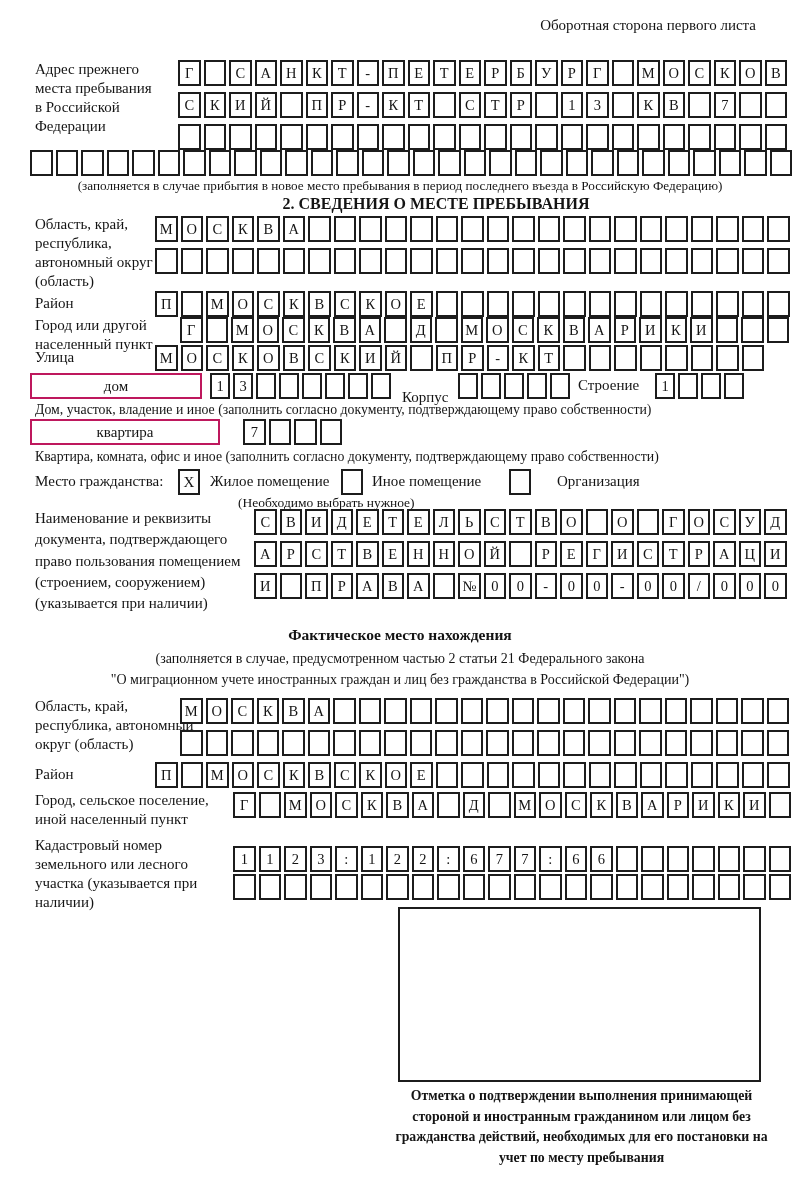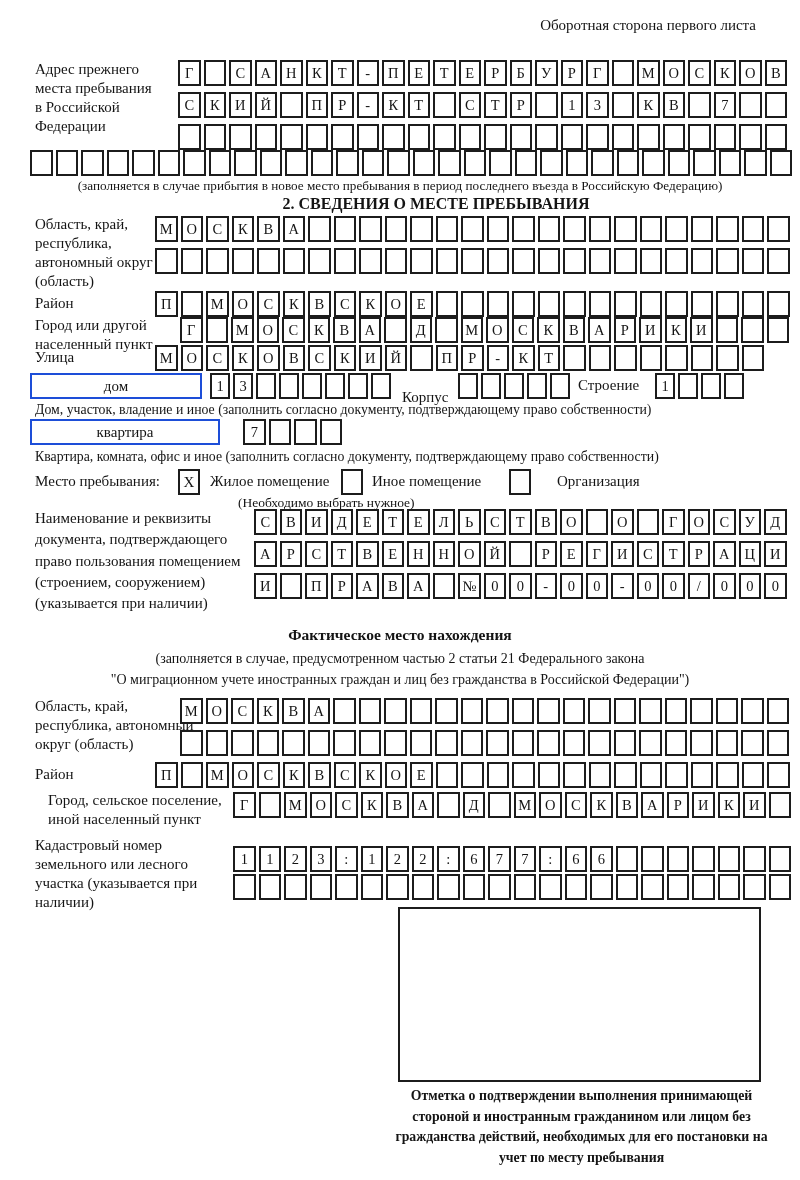--- a/index.html
+++ b/index.html
@@ -14,21 +14,21 @@
   .center{width:800px;left:0;text-align:center;}
   .heading{font-weight:bold;font-size:16px;}
   .cells{position:absolute;display:flex;gap:3px;}
   .cell{
     flex:0 0 auto;width:22.5px;height:26px;box-sizing:border-box;
     border:2px solid #1c1c1c;display:flex;align-items:center;justify-content:center;
     font-size:14.5px;line-height:1;background:#fff;
   }
   .cells.small .cell{width:20px;}
   .widebox{
-    position:absolute;height:26px;box-sizing:border-box;border:2px solid #1d4ed8;
+    position:absolute;height:26px;box-sizing:border-box;border:2px solid #be185d;
     display:flex;align-items:center;justify-content:center;font-size:15px;background:#fff;
   }
   .checkbox{
     position:absolute;width:22px;height:26px;box-sizing:border-box;border:2px solid #1c1c1c;
     display:flex;align-items:center;justify-content:center;font-size:15px;background:#fff;
   }
   .stampbox{position:absolute;box-sizing:border-box;border:2px solid #1c1c1c;background:#fff;}
 </style>
 </head>
 <body>
@@ -323,21 +323,21 @@
 
   <div class="widebox" style="left:30px;top:419px;width:190px;">квартира</div>
   <div class="cells" style="left:243px;top:419px;">
       <div class="cell">7</div>
       <div class="cell"></div>
       <div class="cell"></div>
       <div class="cell"></div>
     </div>
   <div class="abs" style="left:35px;top:449px;font-size:13.8px;">Квартира, комната, офис и иное (заполнить согласно документу, подтверждающему право собственности)</div>
 
-  <div class="abs label" style="left:35px;top:472px;">Место пребывания:</div>
+  <div class="abs label" style="left:35px;top:472px;">Место гражданства:</div>
   <div class="checkbox" style="left:178px;top:469px;">X</div>
   <div class="abs label" style="left:210px;top:472px;">Жилое помещение</div>
   <div class="checkbox" style="left:341px;top:469px;"></div>
   <div class="abs label" style="left:372px;top:472px;">Иное помещение</div>
   <div class="checkbox" style="left:509px;top:469px;"></div>
   <div class="abs label" style="left:557px;top:472px;">Организация</div>
   <div class="abs" style="left:238px;top:495px;font-size:13.5px;">(Необходимо выбрать нужное)</div>
 
   <div class="abs" style="left:35px;top:508px;width:220px;font-size:15px;line-height:21.3px;">Наименование и реквизиты документа, подтверждающего право пользования помещением (строением, сооружением) (указывается при наличии)</div>
   <div class="cells" style="left:254px;top:509px;">
@@ -490,21 +490,21 @@
       <div class="cell"></div>
       <div class="cell"></div>
       <div class="cell"></div>
       <div class="cell"></div>
       <div class="cell"></div>
       <div class="cell"></div>
       <div class="cell"></div>
       <div class="cell"></div>
     </div>
 
-  <div class="abs label" style="left:48px;top:791px;width:200px;">Город, сельское поселение, иной населенный пункт</div>
+  <div class="abs label" style="left:35px;top:791px;width:200px;">Город, сельское поселение, иной населенный пункт</div>
   <div class="cells" style="left:233px;top:792px;">
       <div class="cell">Г</div>
       <div class="cell"></div>
       <div class="cell">М</div>
       <div class="cell">О</div>
       <div class="cell">С</div>
       <div class="cell">К</div>
       <div class="cell">В</div>
       <div class="cell">А</div>
       <div class="cell"></div>

